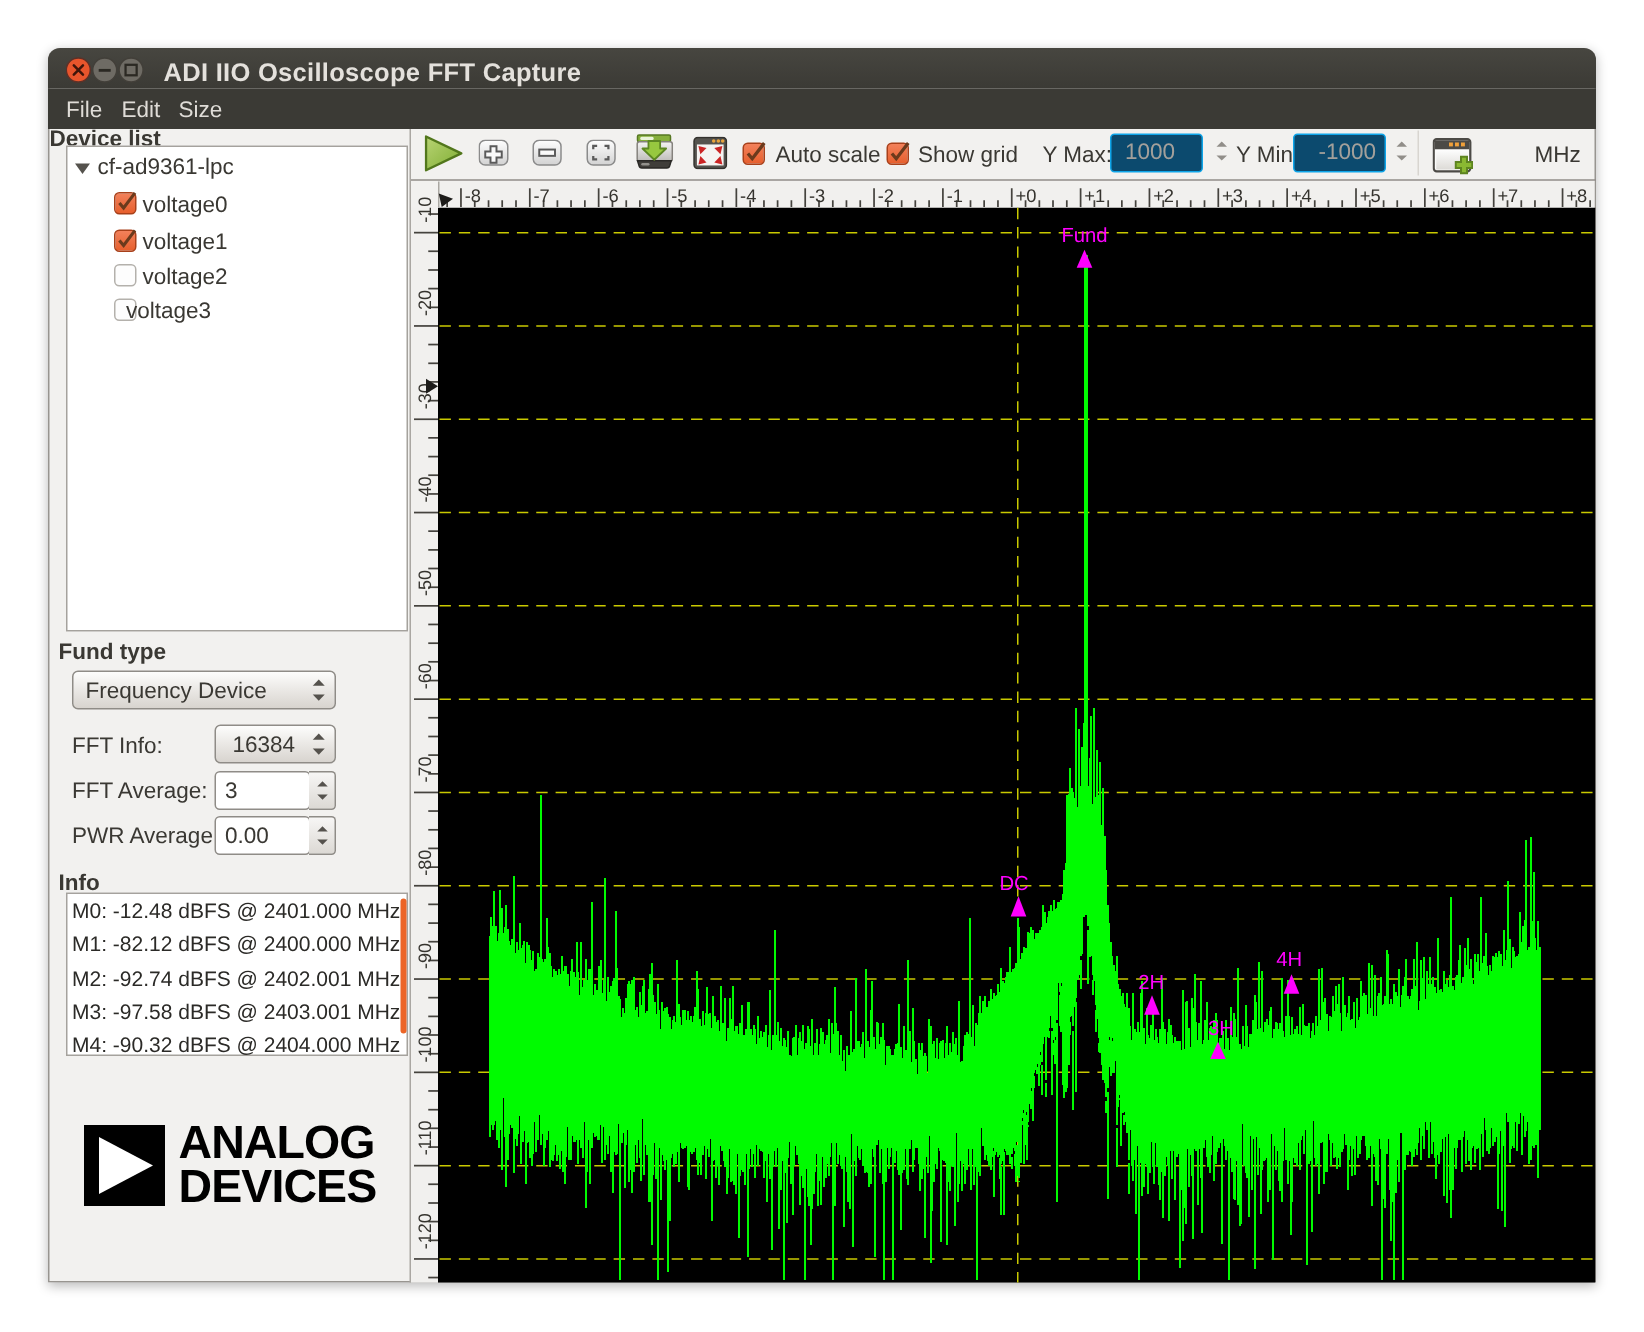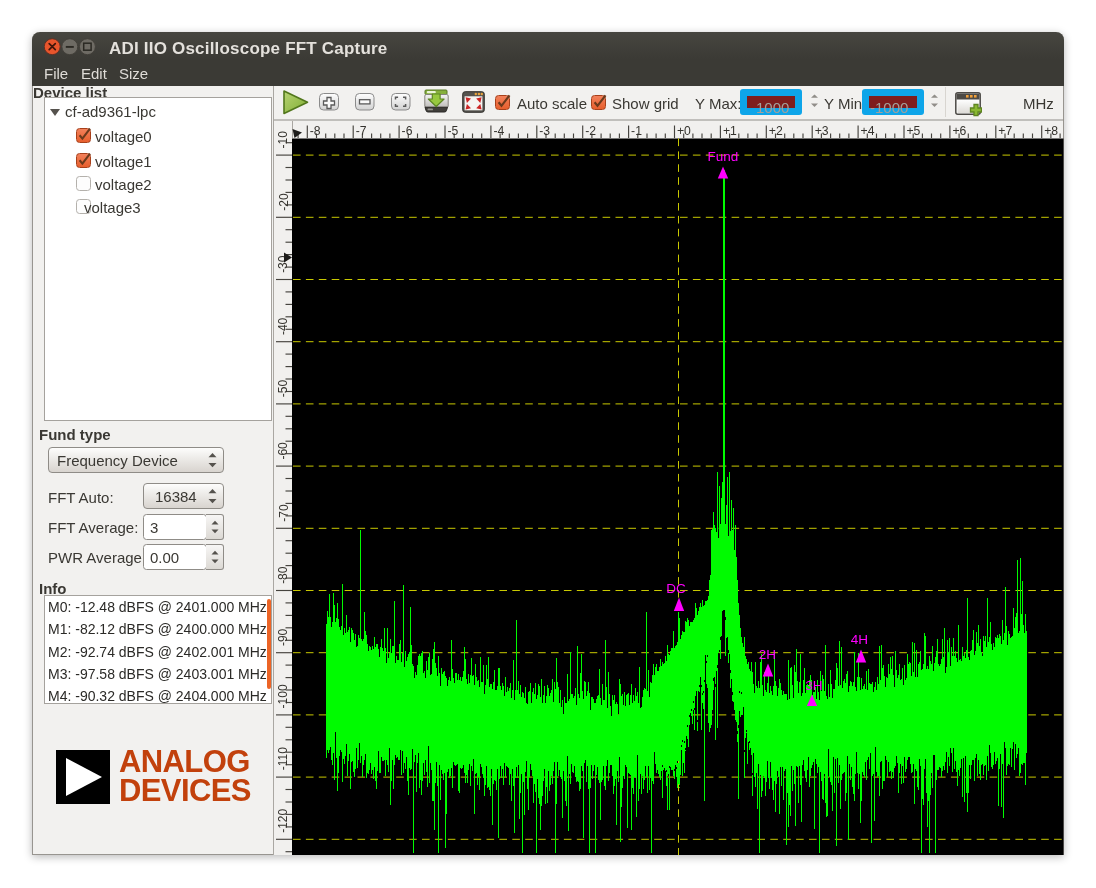--- a/index.html
+++ b/index.html
@@ -10,21 +10,21 @@
 .menuitem{position:absolute;top:65px;font-size:15px;color:#dfdcd7}
 .blabel{position:absolute;font-weight:bold;font-size:15px;color:#3a3833}
 .txt{position:absolute;font-size:15px;color:#3a3833}
 .box{position:absolute;background:#ffffff;border:1px solid #a5a29d}
 .combo{position:absolute;background:linear-gradient(#fdfdfc,#eceae7 45%,#d8d4cf);border:1px solid #8f8c87;border-radius:4px}
 .entry{position:absolute;background:#ffffff;border:1px solid #8f8c87;border-radius:3.5px}
 .spinbtn{position:absolute;background:linear-gradient(#f7f6f5,#dcd9d4);border:1px solid #8f8c87;border-left:none;border-radius:0 3px 3px 0}
 .cbox{position:absolute;width:15px;height:15px;border-radius:3.5px}
 .cbox.on{background:linear-gradient(#f2815b,#e75f2d);border:1px solid #a8401a}
 .cbox.off{background:#fdfdfd;border:1px solid #b4b1ac}
-.dentry{position:absolute;background:#7f1d1d;border:7px solid #0ea5e9;border-radius:3px;color:#a3a09b;font-size:15px}
+.dentry{position:absolute;background:#0c4a6e;border:1px solid #0ea5e9;border-radius:3px;color:#a3a09b;font-size:15px}
 </style></head><body>
 <div class="win"></div>
 <div class="titlebar"></div>
 <div class="menubar"></div>
 <svg class="abs" style="left:44px;top:38px" width="52" height="18">
  <circle cx="8.2" cy="8.7" r="8" fill="#e8552c" stroke="#5e3027" stroke-width="1"></circle>
  <path d="M5.2 5.6 L11.3 11.7 M11.3 5.6 L5.2 11.7" stroke="#40150a" stroke-width="1.7" stroke-linecap="round"></path>
  <circle cx="25.8" cy="8.7" r="8" fill="#6e6b64" stroke="#423f39" stroke-width="1"></circle>
  <line x1="21.8" y1="8.9" x2="29.8" y2="8.9" stroke="#2b2923" stroke-width="1.9"></line>
  <circle cx="43.4" cy="8.7" r="8" fill="#6e6b64" stroke="#423f39" stroke-width="1"></circle>
@@ -55,21 +55,21 @@
 <div class="txt" style="left:84px;top:199px">voltage3</div>
 
 <div class="blabel" style="left:39px;top:426px">Fund type</div>
 <div class="combo" style="left:48px;top:447px;width:176px;height:26px"></div>
 <div class="txt" style="left:57px;top:452px">Frequency Device</div>
 <svg class="abs" style="left:207px;top:452px" width="12" height="17">
  <path d="M1.5 5.2 L5.5 1 L9.5 5.2 Z" fill="#55524d"></path>
     <path d="M1.5 11 L9.5 11 L5.5 15.2 Z" fill="#55524d"></path>
   </svg>
 
-<div class="txt" style="left:48px;top:489px">FFT Auto:</div>
+<div class="txt" style="left:48px;top:489px">FFT Info:</div>
 <div class="combo" style="left:143px;top:483px;width:81px;height:26px"></div>
 <div class="txt" style="left:155px;top:488px">16384</div>
 <svg class="abs" style="left:207px;top:488px" width="12" height="17">
  <path d="M1.5 5.2 L5.5 1 L9.5 5.2 Z" fill="#55524d"></path>
     <path d="M1.5 11 L9.5 11 L5.5 15.2 Z" fill="#55524d"></path>
   </svg>
 
 <div class="txt" style="left:48px;top:519px">FFT Average:</div>
 <div class="entry" style="left:143px;top:514px;width:64px;height:26px"></div>
 <div class="txt" style="left:150px;top:519px">3</div>
@@ -90,21 +90,21 @@
 
 <div class="blabel" style="left:39px;top:580px">Info</div>
 <div class="box" style="left:44px;top:595px;width:228px;height:109px"></div>
 <div class="abs" style="left:48px;top:596px;width:222px;font-size:14px;line-height:22.3px;color:#2b2a27;white-space:nowrap">M0: -12.48 dBFS @ 2401.000 MHz<br>M1: -82.12 dBFS @ 2400.000 MHz<br>M2: -92.74 dBFS @ 2402.001 MHz<br>M3: -97.58 dBFS @ 2403.001 MHz<br>M4: -90.32 dBFS @ 2404.000 MHz</div>
 <div class="abs" style="left:267px;top:599px;width:4px;height:90px;background:#ec6426;border-radius:2px"></div>
 
 <div class="abs" style="left:56px;top:750px;width:54px;height:54px;background:#000"></div>
 <svg class="abs" style="left:56px;top:750px" width="54" height="54">
     <path d="M10 8 L10 46 L46 27 Z" fill="#ffffff"></path>
   </svg>
-<div class="abs" style="left:119px;top:746.5px;font-family:'Liberation Sans',sans-serif;font-weight:bold;font-size:31px;line-height:29px;color:#c2410c;letter-spacing:-.6px">ANALOG<br>DEVICES</div>
+<div class="abs" style="left:119px;top:746.5px;font-family:'Liberation Sans',sans-serif;font-weight:bold;font-size:31px;line-height:29px;color:#000000;letter-spacing:-.6px">ANALOG<br>DEVICES</div>
 
 <div class="abs" style="left:273px;top:86px;width:1px;height:769px;background:#aaa7a2"></div>
 
 <svg class="abs" style="left:283px;top:90px" width="26" height="25">
  <defs>
       <linearGradient id="pg" x1="0" y1="0" x2="1" y2="1">
         <stop offset="0" stop-color="#b8d374"></stop>
         <stop offset="1" stop-color="#7fae32"></stop>
       </linearGradient>
     </defs>
@@ -166,21 +166,21 @@
     <path d="M3.6 11.3 L6.5 14.8 L14.5 4.4" stroke="#6b3a1c" stroke-width="2.2" fill="none"></path>
   </svg>
 <div class="txt" style="left:612px;top:95px">Show grid</div>
 <div class="txt" style="left:695px;top:95px">Y Max:</div>
 <div class="dentry" style="left:740px;top:89px;width:62px;height:26px;padding:3px 0 0 9px">1000</div>
 <svg class="abs" style="left:808px;top:93px" width="14" height="18">
  <path d="M3 4.8 L6.5 1.4 L10 4.8 Z" fill="#918e89"></path>
     <path d="M3 10.6 L10 10.6 L6.5 14 Z" fill="#918e89"></path>
   </svg>
 <div class="txt" style="left:824px;top:95px">Y Min:</div>
-<div class="dentry" style="left:862px;top:89px;width:62px;height:26px;padding:3px 0 0 1px">-1000</div>
+<div class="dentry" style="left:862px;top:89px;width:62px;height:26px;padding:3px 0 0 16px">-1000</div>
 <svg class="abs" style="left:928px;top:93px" width="14" height="18">
  <path d="M3 4.8 L6.5 1.4 L10 4.8 Z" fill="#918e89"></path>
     <path d="M3 10.6 L10 10.6 L6.5 14 Z" fill="#918e89"></path>
   </svg>
 <div class="abs" style="left:945px;top:87px;width:1px;height:30px;background:#d8d5d0"></div>
 <svg class="abs" style="left:955px;top:92px" width="27" height="25">
  <rect x="0.8" y="0.8" width="24.4" height="21.4" rx="2" fill="#fbfbfa" stroke="#4c4a46" stroke-width="1.5"></rect>
  <rect x="1.5" y="1.5" width="23" height="6" fill="#4c4a46"></rect>
  <rect x="11" y="3" width="2.6" height="2.6" fill="#f0a03a"></rect>
     <rect x="15" y="3" width="2.6" height="2.6" fill="#f0a03a"></rect>

